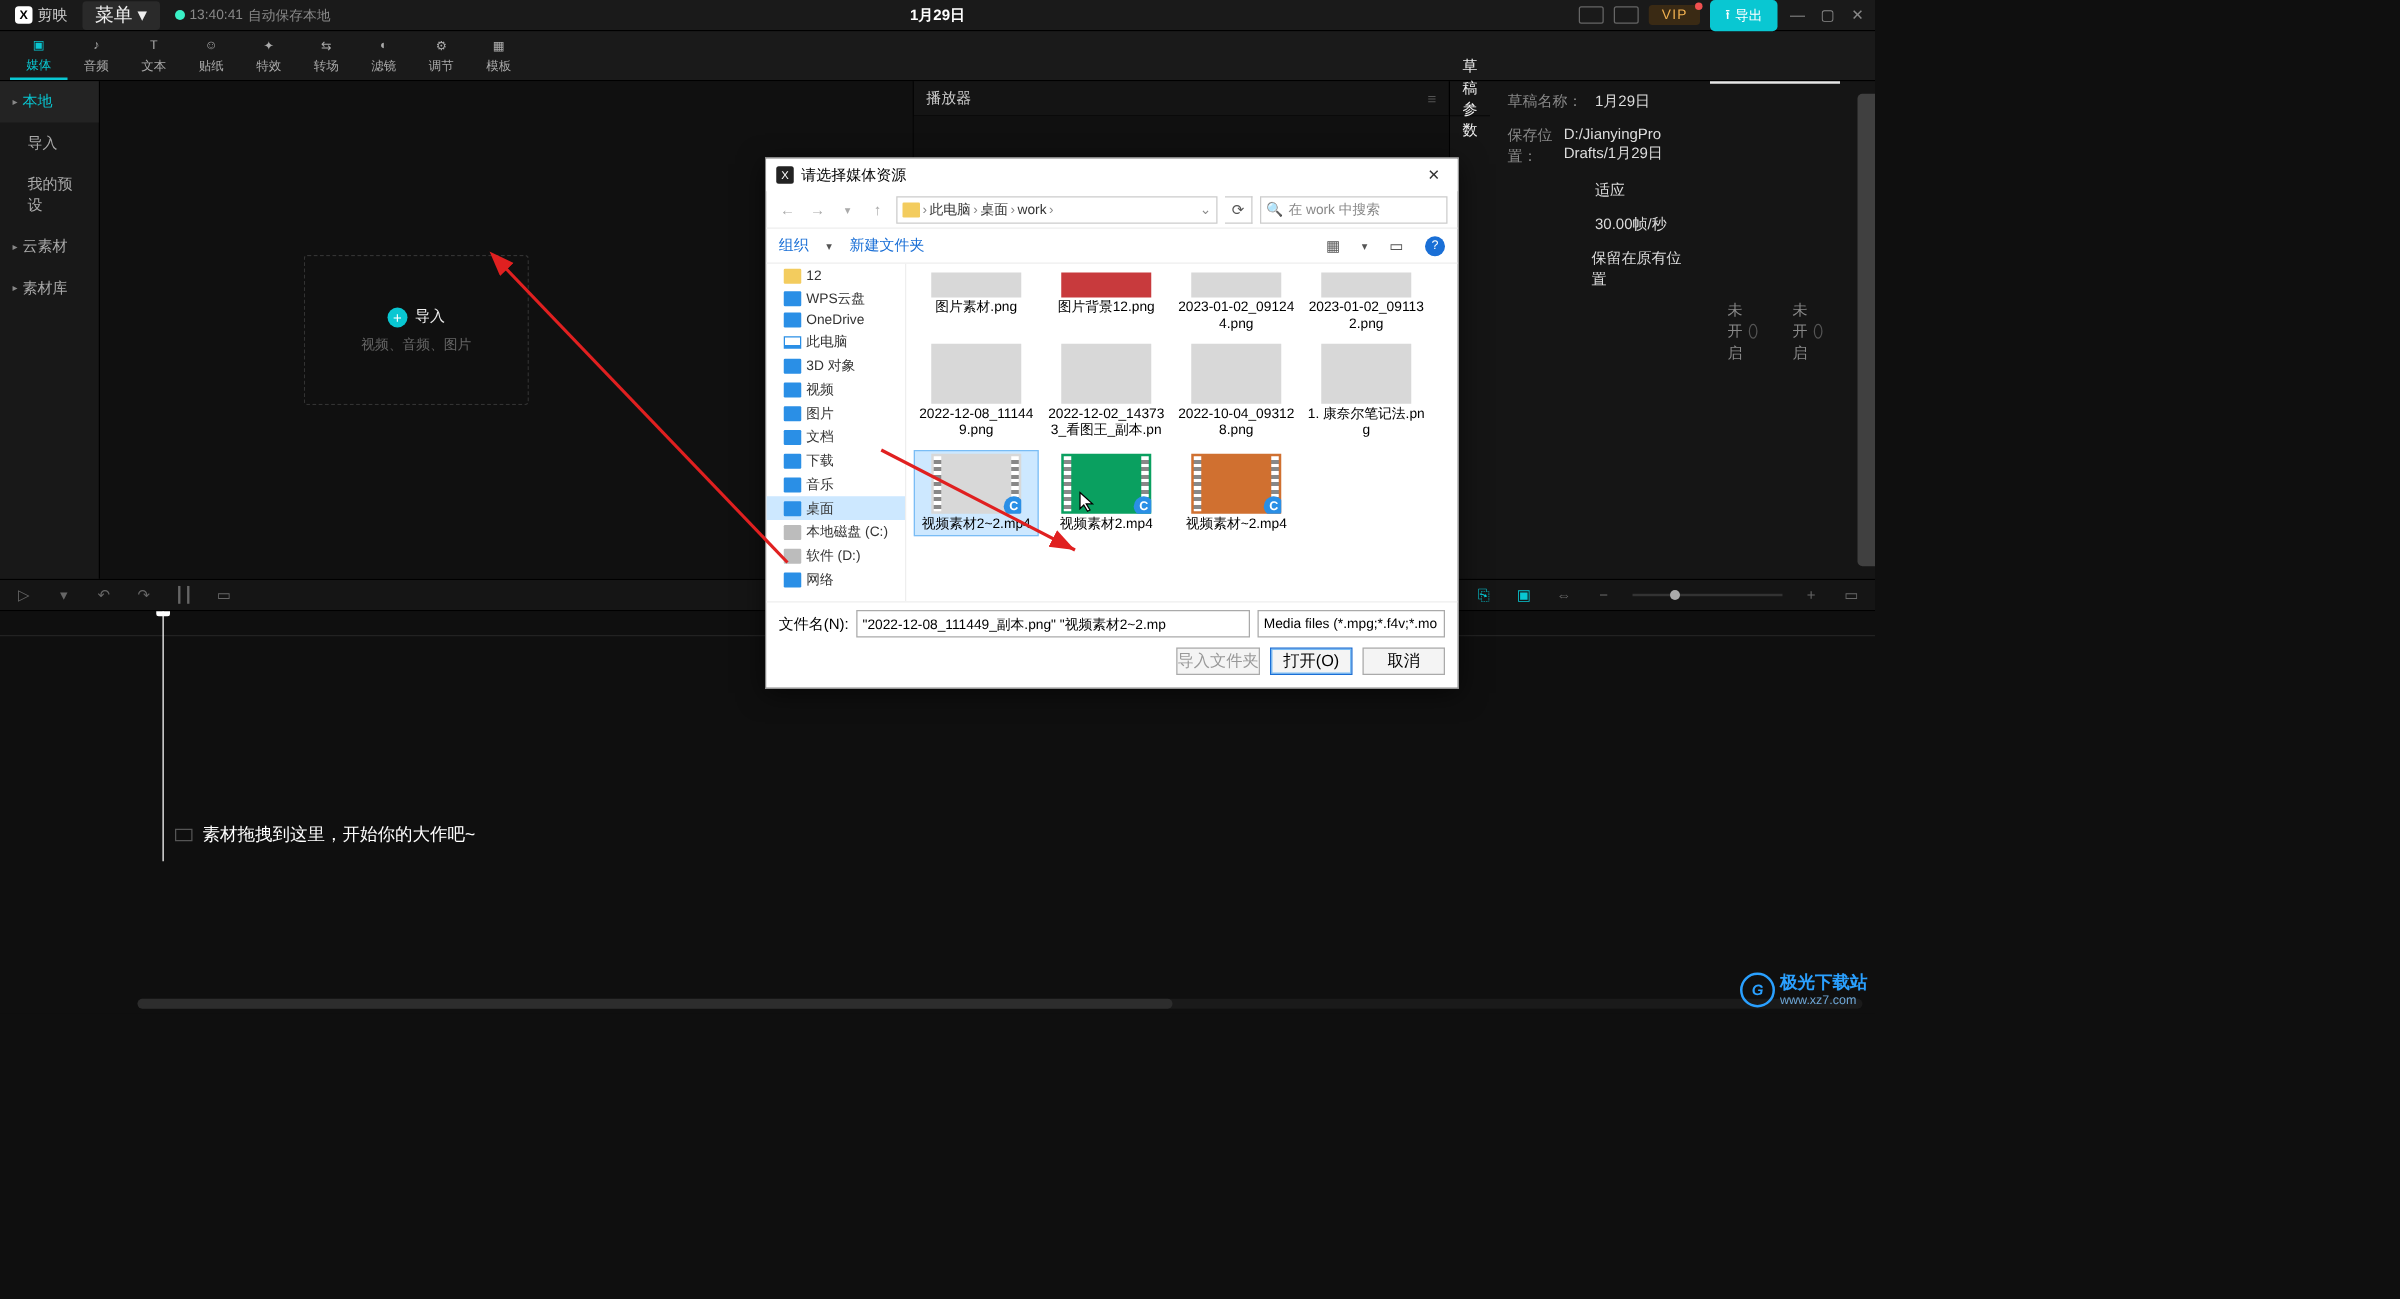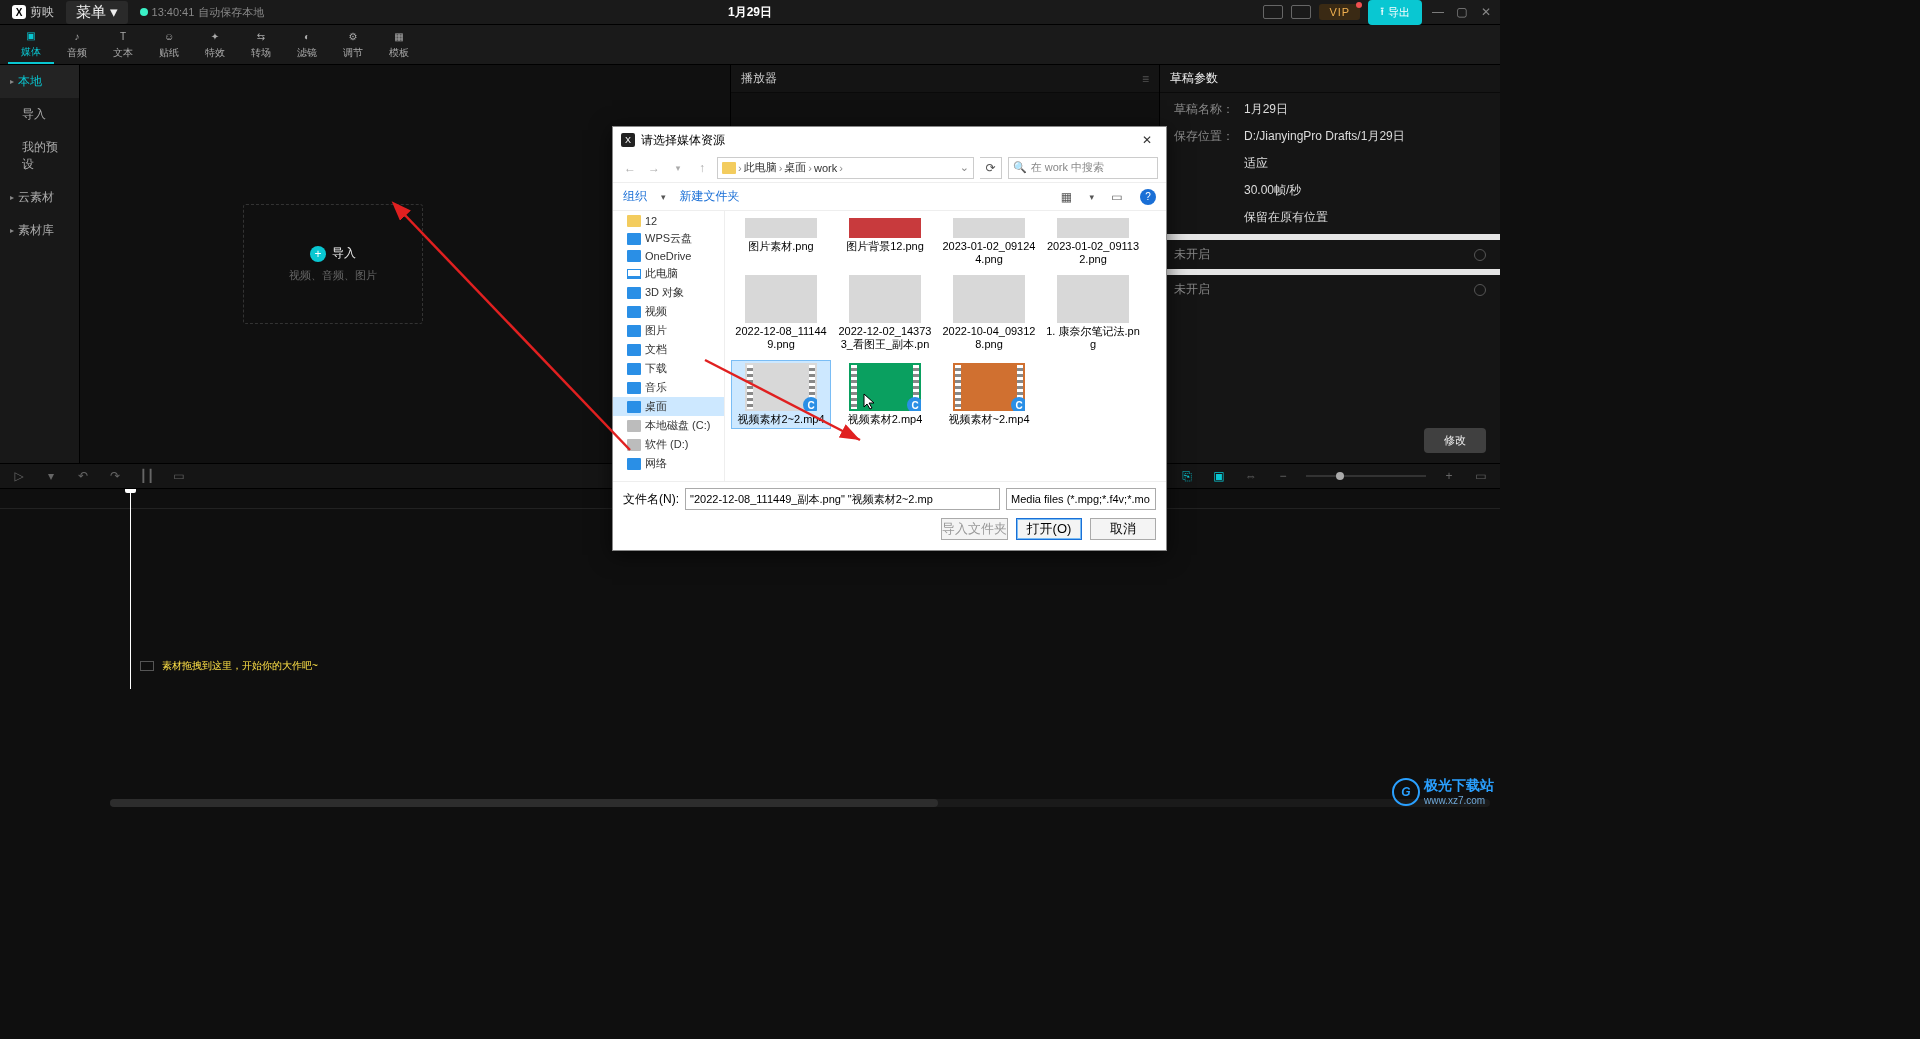--- a/index.html
+++ b/index.html
@@ -90,28 +90,28 @@
 
 .player-col {
   width:430px; background:#141414; border-left:1px solid #000; border-right:1px solid #000;
   display:flex; flex-direction:column;
 }
 .player-col .hdr { height:28px; display:flex; align-items:center; padding:0 10px; color:#ccc; font-size:12px; border-bottom:1px solid #0a0a0a; justify-content:space-between;}
 .player-body { flex:1; background:#101010;}
 
 .right-col {
   width:340px; background:#151515;
-  display:flex; flex-direction:column;
+  display:flex; flex-direction:row;
 }
 .right-col .hdr { height:28px; display:flex; align-items:center; padding:0 10px; color:#eee; font-size:12px; border-bottom:1px solid #0a0a0a;}
 .param-list { padding:8px 14px; display:flex; flex-direction:column; gap:10px;}
 .param-row { display:flex; font-size:12px; color:#aaa;}
 .param-row .lbl { width:70px; color:#888;}
 .param-row .val { color:#ddd;}
-.collap-row { display:flex; justify-content:space-between; align-items:center; padding:6px 14px; color:#888; font-size:12px; border-top:6px solid #e5e5e5;}
+.collap-row { display:flex; justify-content:space-between; align-items:center; padding:6px 14px; color:#888; font-size:12px; border-top:2px solid #e5e5e5;}
 .collap-row .circ { width:12px;height:12px;border:1px solid #555;border-radius:50%;}
 .modify-row { padding:10px 14px; display:flex; justify-content:flex-end;}
 .modify-btn { background:#404040; color:#eee; padding:5px 20px; border-radius:4px; font-size:11px;}
 
 
 .timeline-bar {
   height:26px; background:#151515; border-top:1px solid #000; border-bottom:1px solid #000;
   display:flex; align-items:center; padding:0 10px; gap:14px;
 }
 .timeline-bar .ticon { width:18px;height:18px; color:#666; display:flex;align-items:center;justify-content:center;}
@@ -121,21 +121,21 @@
 
 .timeline-body {
   height: 322px;
   background:#0f0f0f;
   position:relative;
   overflow:hidden;
 }
 .tl-ruler { height:20px; border-bottom:1px solid #222; position:relative;}
 .tl-playhead { position:absolute; left:130px; top:0; width:1px; height:200px; background:#fff;}
 .tl-playhead::before{content:"";position:absolute;top:-4px;left:-5px;width:11px;height:8px;background:#fff;border-radius:2px;}
-.tl-hint { position:absolute; left:140px; top:170px; color:#fde047; font-size:10px; display:flex; align-items:center; gap:8px;}
+.tl-hint { position:absolute; left:140px; top:170px; color:#ffffff; font-size:14px; display:flex; align-items:center; gap:8px;}
 .tl-hint .hicn{width:14px;height:10px;border:1px solid #555;}
 .timeline-scroll { position:absolute; bottom:4px; left:110px; right:10px; height:8px; background:#1a1a1a; border-radius:4px;}
 .timeline-scroll .thumb{position:absolute; left:0; width:60%; height:100%; background:#2d2d2d; border-radius:4px;}
 
 
 .file-dialog {
   position:absolute;
   left:612px;
   top:126px;
   width:555px;

